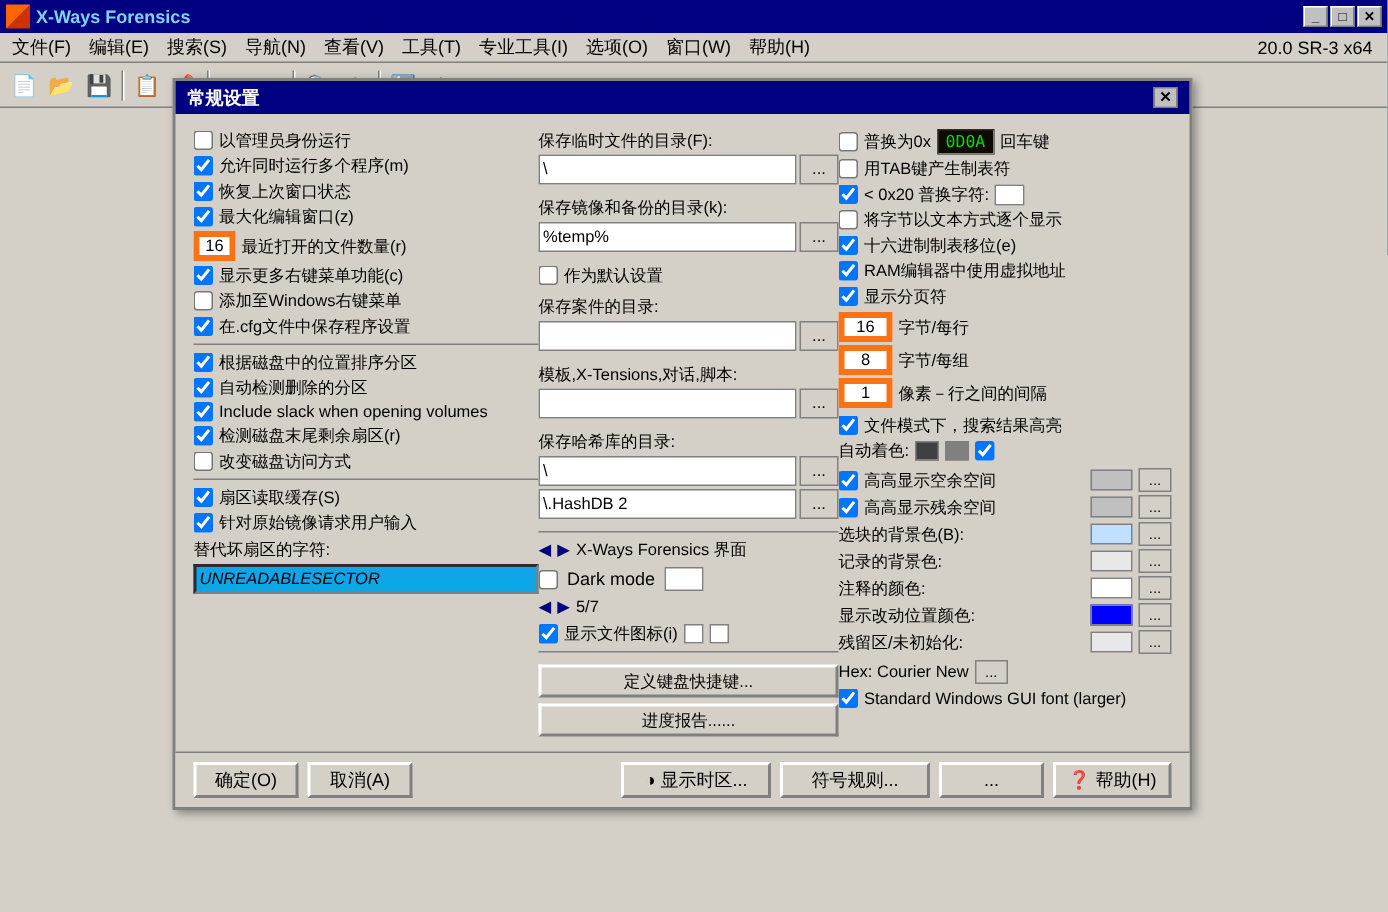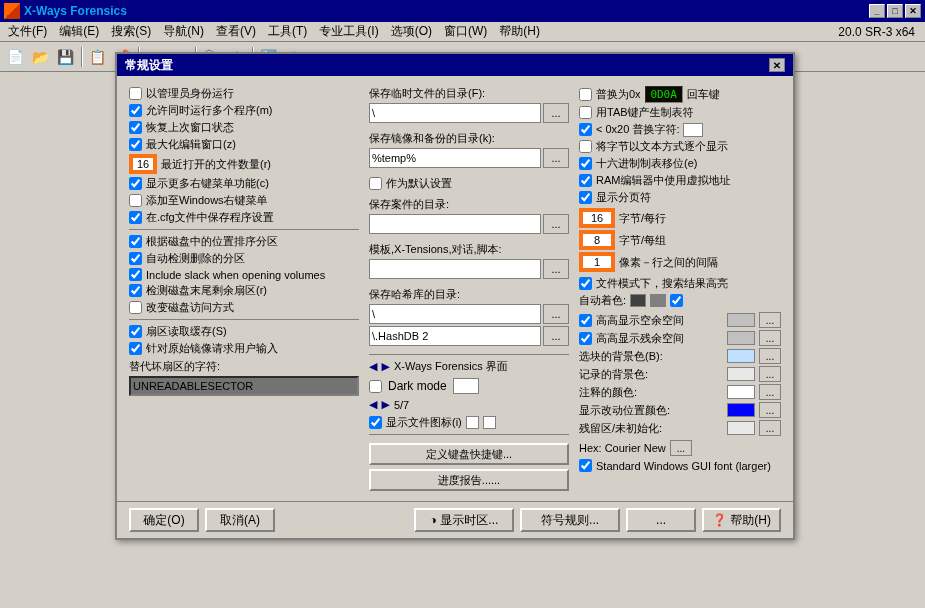--- a/index.html
+++ b/index.html
@@ -93,21 +93,21 @@
       display: flex;
       align-items: center;
       justify-content: center;
       font-size: 10px;
       cursor: pointer;
     }
 
     .dialog-content {
       padding: 10px 12px;
       display: flex;
-      gap: 10px;
+      gap: 0;
       justify-content: flex-end;
     }
 
     
     .col-left { width: 230px; flex-shrink: 0; }
     .col-mid { width: 200px; flex-shrink: 0; }
     .col-right { flex: 1; }
 
     
     .cb-item {
@@ -251,21 +251,21 @@
       height: 22px;
       display: flex;
       align-items: center;
       padding: 0 4px;
       justify-content: space-between;
     }
     .app-title-left {
       display: flex;
       align-items: center;
       gap: 4px;
-      color: #0ea5e9;
+      color: #7dd3fc;
       font-size: 12px;
       font-weight: bold;
     }
     .win-icon {
       width: 16px;
       height: 16px;
       background: linear-gradient(135deg, #ff6600 50%, #cc3300 50%);
       display: inline-block;
     }
     .win-controls {
@@ -410,21 +410,21 @@
         <div class="cb-item">
           <input type="checkbox" checked="" style="">
           <span>扇区读取缓存(S)</span>
         </div>
         <div class="cb-item">
           <input type="checkbox" checked="" style="">
           <span>针对原始镜像请求用户输入</span>
         </div>
         <div style="margin-top:3px;">
           <div style="font-size:11px;margin-bottom:2px;">替代坏扇区的字符:</div>
-          <input type="text" style="width: 100%; height: 20px; border: 2px inset rgb(128, 128, 128); background: #737373; font-size: 11px; padding: 0px 2px;" value="UNREADABLESECTOR">
+          <input type="text" style="width: 100%; height: 20px; border: 2px inset rgb(128, 128, 128); background: #0ea5e9; font-size: 11px; padding: 0px 2px; font-style: italic;" value="UNREADABLESECTOR">
         </div>
       </div>
 
       <div class="col-mid">
         
         <div class="field-group">
           <div class="field-label">保存临时文件的目录(F):</div>
           <div class="field-row">
             <input type="text" class="field-input" value="\" style="">
             <button class="field-btn">...</button>

